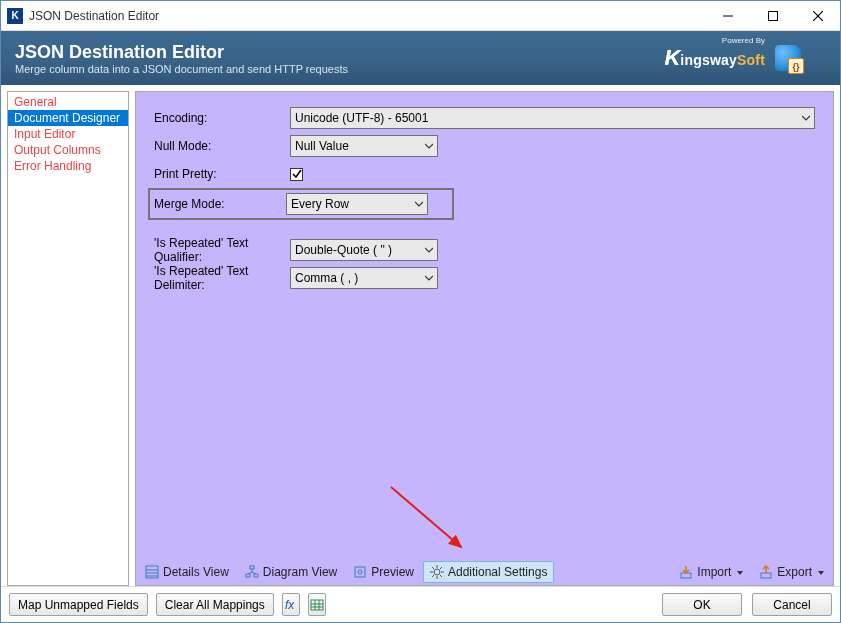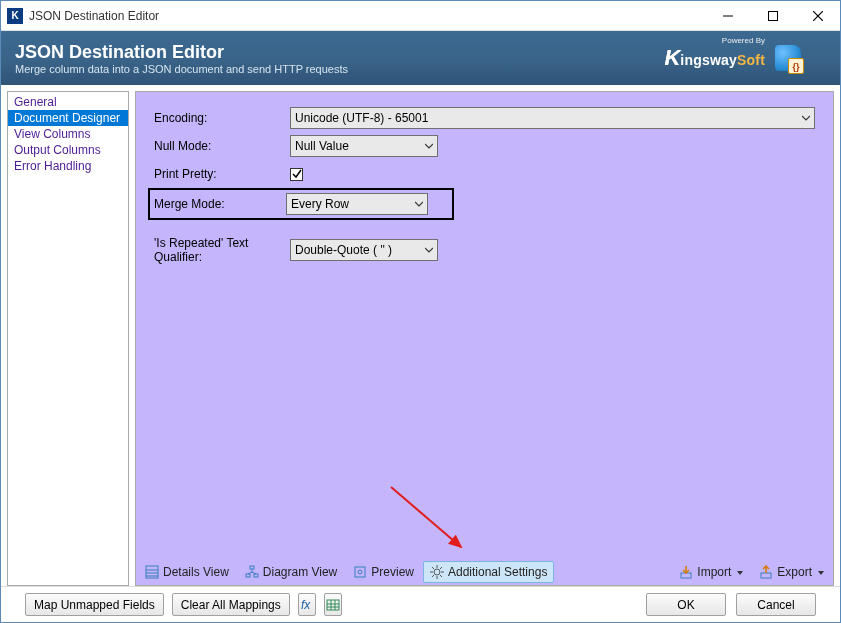--- a/index.html
+++ b/index.html
@@ -72,21 +72,21 @@
   
   .body {
     flex: 1; display: flex; padding: 6px 6px 0 6px; gap: 6px;
     min-height: 0;
   }
   .sidebar {
     width: 122px; border: 1px solid #a9a9a9; background: #fff;
     padding: 2px 0;
   }
   .sidebar-item {
-    padding: 1px 6px; color: #4c1d95; cursor: default;
+    padding: 1px 6px; color: #ef4444; cursor: default;
   }
   .sidebar-item.selected {
     background: #0078d7; color: #fff;
   }
   .main {
     flex: 1; border: 1px solid #a9a9a9; background: #c4b5fd;
     display: flex; flex-direction: column;
     min-height: 0;
   }
   .form-area {
@@ -108,21 +108,21 @@
   .select .arrow {
     position: absolute; right: 4px; top: 50%; transform: translateY(-50%);
   }
   .select .arrow svg { width: 8px; height: 8px; }
   .checkbox {
     width: 13px; height: 13px; border: 1px solid #333; background: #fff;
     display: flex; align-items: center; justify-content: center;
   }
   .checkbox svg { width: 10px; height: 10px; }
   .highlight-row {
-    border: 2px solid #000000; padding: 2px 4px; margin: 0 -6px;
+    border: 2px solid #737373; padding: 2px 4px; margin: 0 -6px;
     width: 306px;
   }
   .highlight-row .form-row { height: 24px; }
   .highlight-row .lbl { width: 132px; }
 
   
   .red-arrow {
     position: absolute; pointer-events: none;
   }
 
@@ -140,21 +140,21 @@
     background: #cde6f7; border: 1px solid #7eb4e0;
   }
   .tbtn .ic { width: 14px; height: 14px; display:flex; align-items:center; justify-content:center; }
   .spacer { flex: 1; }
   .drop-tri { margin-left:2px; }
   .drop-tri svg { width:6px; height:6px; }
 
   
   .footer {
     height: 36px; display: flex; align-items: center;
-    padding: 0 24px; gap: 8px;
+    padding: 0 8px; gap: 8px;
     border-top: 1px solid #ddd;
   }
   .btn {
     height: 23px; min-width: 80px; border: 1px solid #a0a0a0;
     background: linear-gradient(to bottom, #fbfbfb, #e7e7e7);
     display: flex; align-items: center; justify-content: center;
     padding: 0 10px; border-radius: 2px;
   }
   .btn.small { min-width: 0; width: 16px; padding: 0; }
   .footer .left { display: flex; gap: 8px; align-items: center; }
@@ -209,21 +209,21 @@
         <span class="braces">{}</span>
       </div>
     </div>
   </div>
 
   <div class="body">
 
     <div class="sidebar">
       <div class="sidebar-item"><span>General</span></div>
       <div class="sidebar-item selected"><span>Document Designer</span></div>
-      <div class="sidebar-item"><span>View Columns</span></div>
+      <div class="sidebar-item"><span>Input Editor</span></div>
       <div class="sidebar-item"><span>Output Columns</span></div>
       <div class="sidebar-item"><span>Error Handling</span></div>
     </div>
 
     <div class="main">
       <div class="form-area">
 
         <div class="form-row">
           <div class="lbl">Encoding:</div>
           <div class="ctl-wide">
@@ -270,20 +270,29 @@
         <div class="form-row" style="margin-top:16px">
           <div class="lbl" style="width:136px">'Is Repeated' Text Qualifier:</div>
           <div class="select mid">
             <span>Double-Quote ( " )</span>
             <span class="arrow"><svg viewBox="0 0 8 8">
                   <polyline points="0,2 4,6 8,2" fill="none" stroke="#333" stroke-width="1.2"></polyline>
                 </svg></span>
           </div>
         </div>
 
+        <div class="form-row">
+          <div class="lbl" style="width:136px">'Is Repeated' Text Delimiter:</div>
+          <div class="select mid">
+            <span>Comma ( , )</span>
+            <span class="arrow"><svg viewBox="0 0 8 8">
+                  <polyline points="0,2 4,6 8,2" fill="none" stroke="#333" stroke-width="1.2"></polyline>
+                </svg></span>
+          </div>
+        </div>
 
         <svg class="red-arrow" width="90" height="80" style="left:250px; top:390px">
           <defs>
             <marker id="ahead" markerWidth="8" markerHeight="8" refX="6" refY="3" orient="auto">
               <path d="M0,0 L7,3 L0,6 Z" fill="#e21d1d"></path>
             </marker>
           </defs>
           <line x1="5" y1="5" x2="75" y2="65" stroke="#e21d1d" stroke-width="2" marker-end="url(#ahead)"></line>
         </svg>
 

